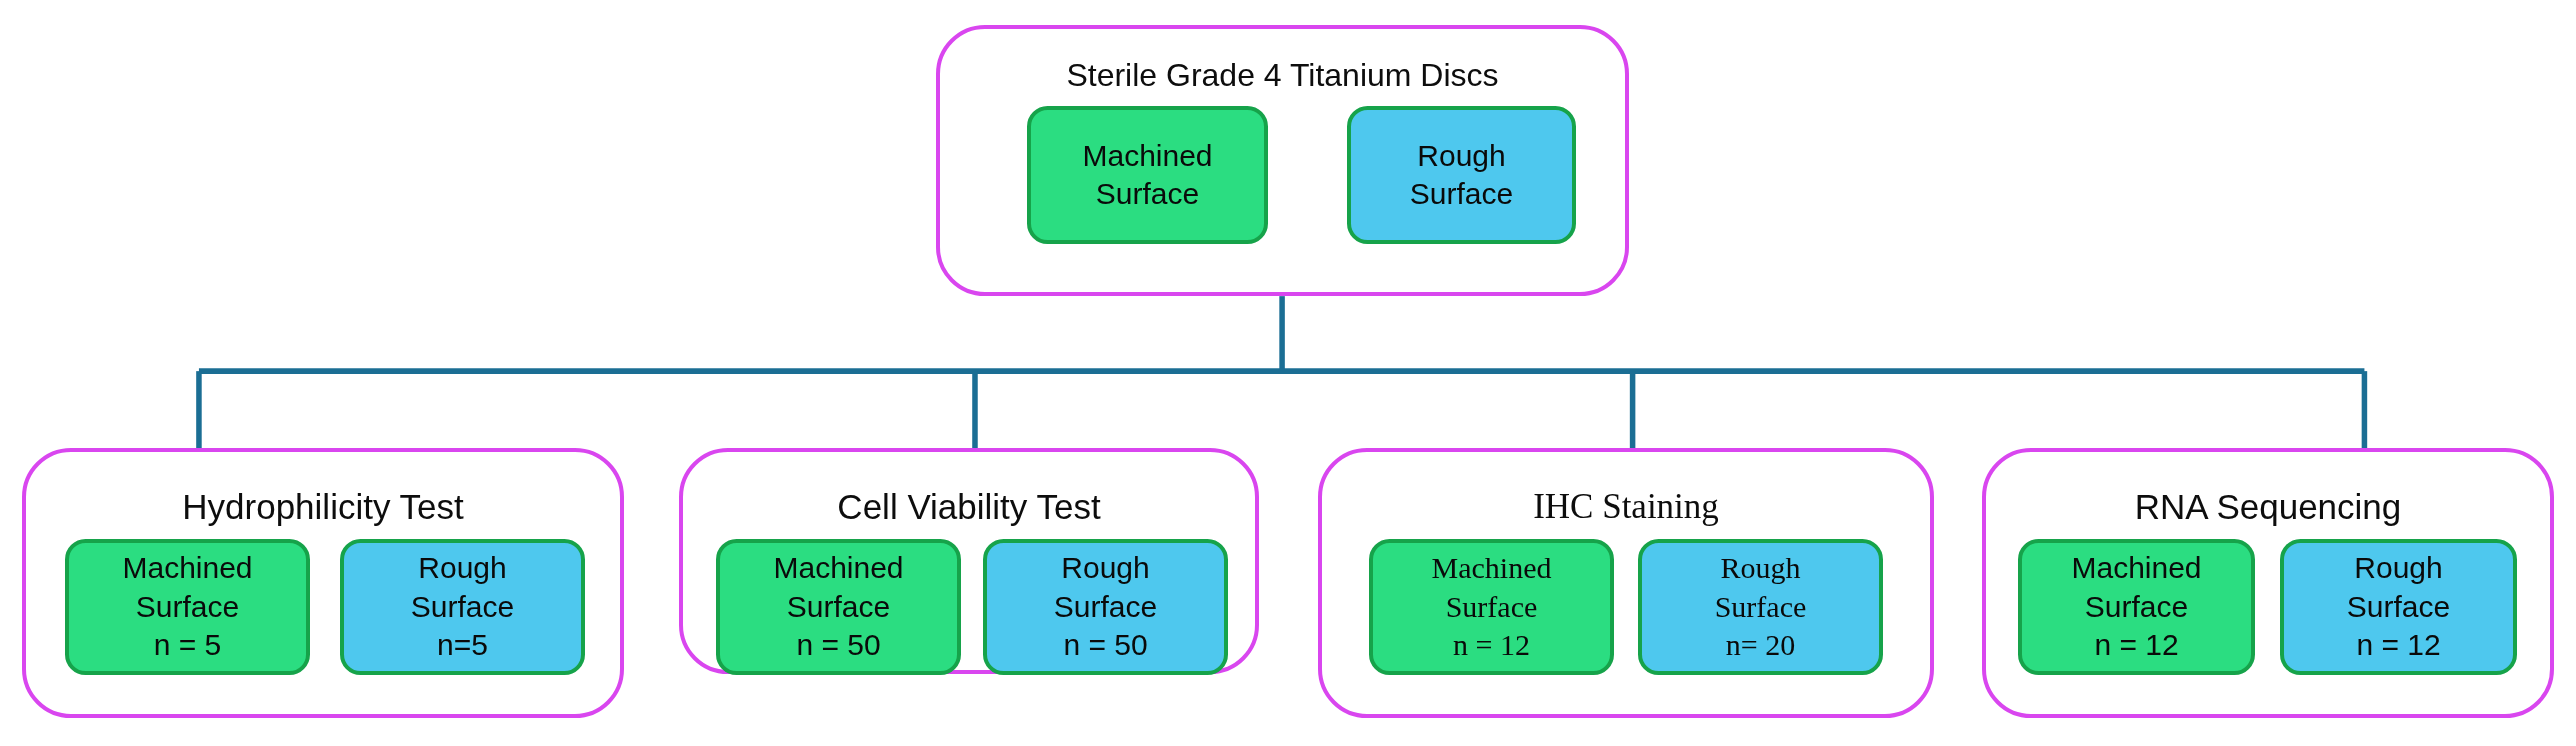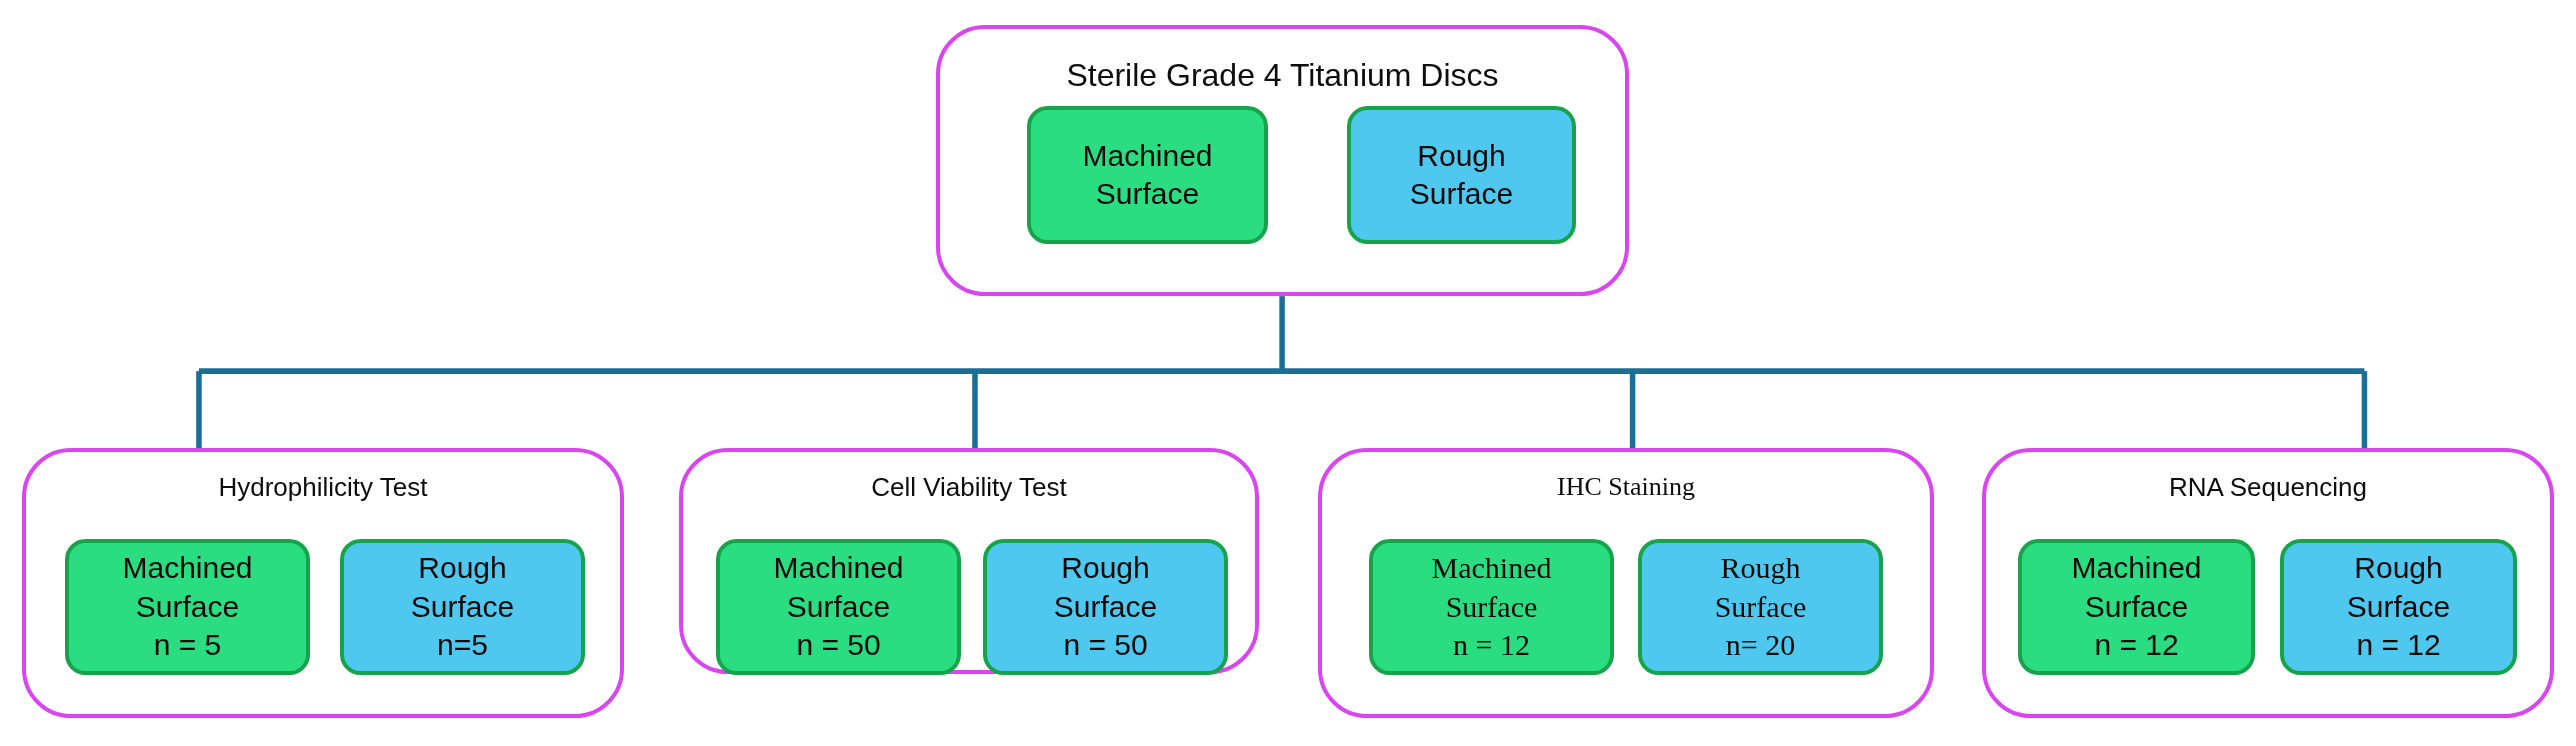--- a/index.html
+++ b/index.html
@@ -44,22 +44,22 @@
     text-align: center;
     color: #0d0d0d;
     font-weight: 400;
     white-space: nowrap;
   }
   #group-root .group-title {
     top: 28px;
     font-size: 32px;
   }
   .group-sub .group-title {
-    top: 20px;
-    font-size: 26px;
+    top: 35px;
+    font-size: 35px;
   }
 
   
   .chip {
     position: absolute;
     box-sizing: border-box;
     border: 4px solid #16a34a;
     border-radius: 20.5px;
     display: flex;
     flex-direction: column;

